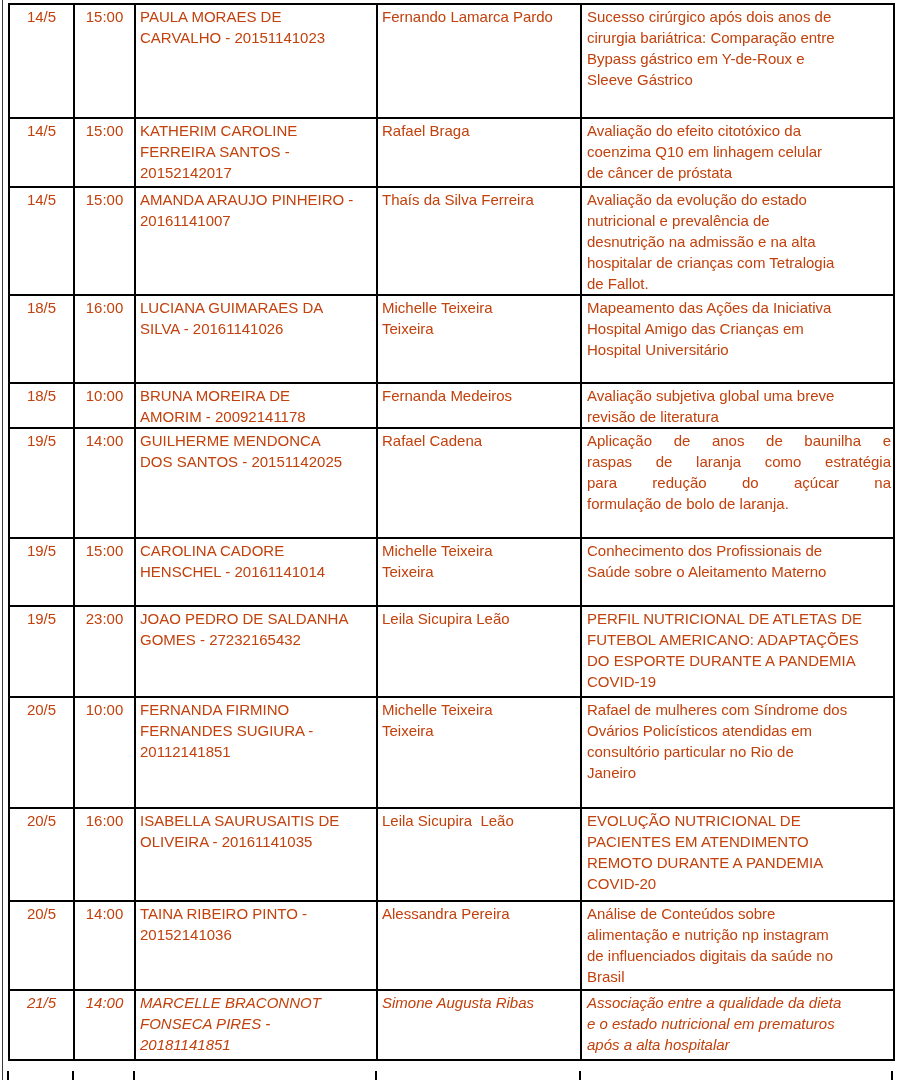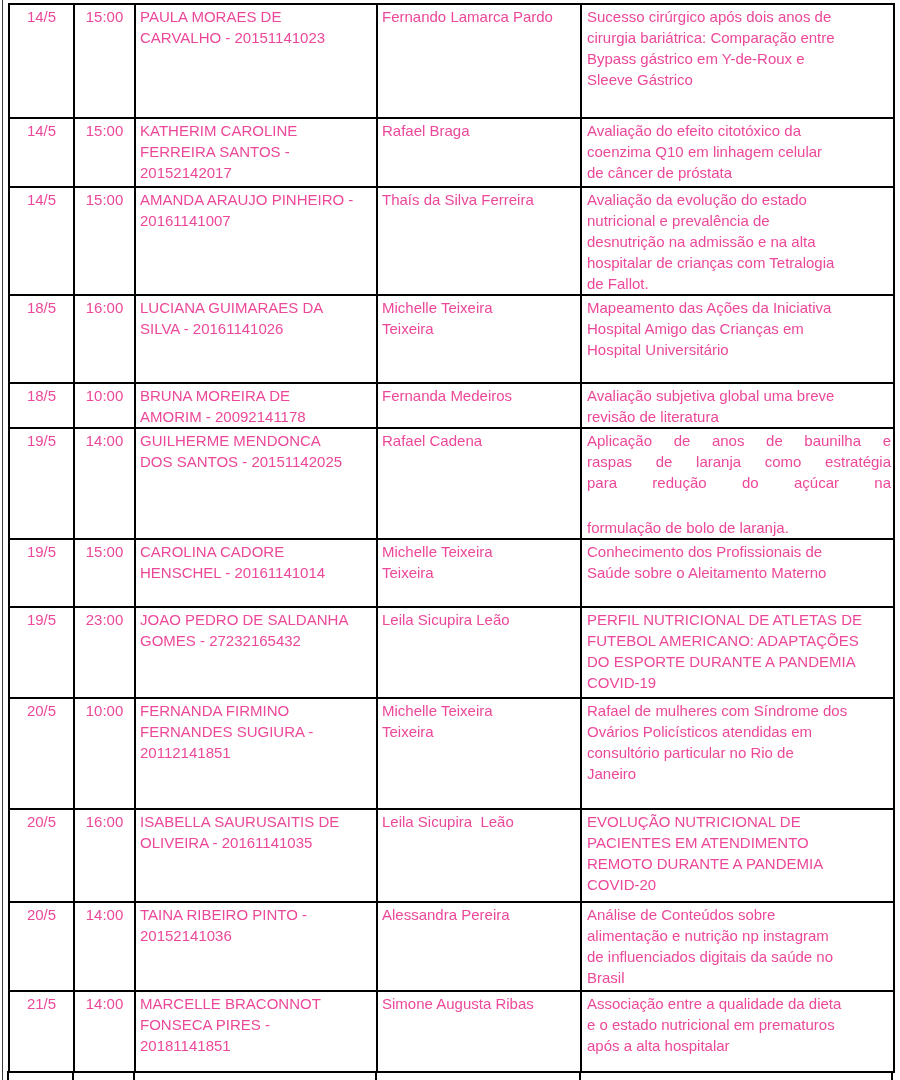--- a/index.html
+++ b/index.html
@@ -12,36 +12,36 @@
     position:absolute;left:2px;top:0;width:1px;height:1080px;
     background:#3a3a3a;
   }
   table.schedule{
     position:absolute;left:8px;top:3px;
     width:885px;border-collapse:collapse;table-layout:fixed;
   }
   td{
     border:2px solid #000000;
     vertical-align:top;
-    color:#ec4899;
+    color:#c2410c;
     font-size:15px;line-height:21px;
     padding:1px 3px 0 4px;
     white-space:pre-wrap;
     overflow:hidden;
   }
   td.cell-date, td.cell-time{
     text-align:center;padding:1px 1px 0 1px;
   }
   td.cell-title{padding:1px 2px 0 5px;border-radius:12px;}
   td.justified{white-space:normal;}
   .jline{
     display:block;white-space:normal;
     text-align:justify;text-align-last:justify;
   }
-  .jline.last{text-align-last:left;margin-top:24px;}
+  .jline.last{text-align-last:left;}
   .stub{
     position:absolute;top:1071px;height:9px;width:2px;background:#000000;
   }
 </style>
 </head>
 <body>
 
 <div class="page-edge"></div>
 
 <table class="schedule">
@@ -169,21 +169,21 @@
         <td class="cell-date">20/5</td>
         <td class="cell-time">14:00</td>
         <td class="cell-student">TAINA RIBEIRO PINTO -
 20152141036</td>
         <td class="cell-advisor">Alessandra Pereira</td>
         <td class="cell-title">Análise de Conteúdos sobre
 alimentação e nutrição np instagram
 de influenciados digitais da saúde no
 Brasil</td>
       </tr>
-      <tr style="height: 81px;">
+      <tr style="height: 70px; font-style: italic;">
         <td class="cell-date">21/5</td>
         <td class="cell-time">14:00</td>
         <td class="cell-student">MARCELLE BRACONNOT
 FONSECA PIRES -
 20181141851</td>
         <td class="cell-advisor">Simone Augusta Ribas</td>
         <td class="cell-title">Associação entre a qualidade da dieta
 e o estado nutricional em prematuros
 após a alta hospitalar</td>
       </tr>

